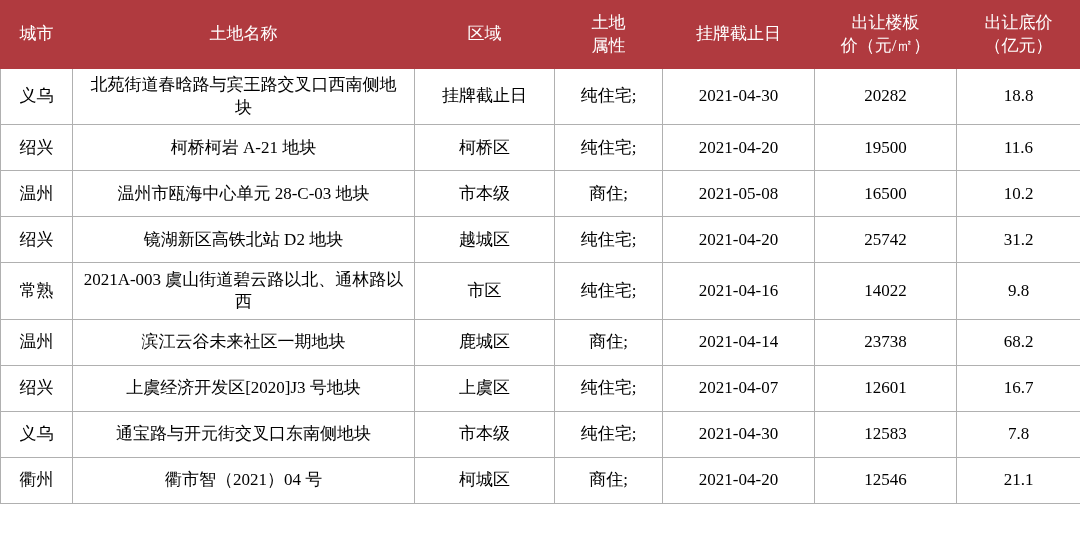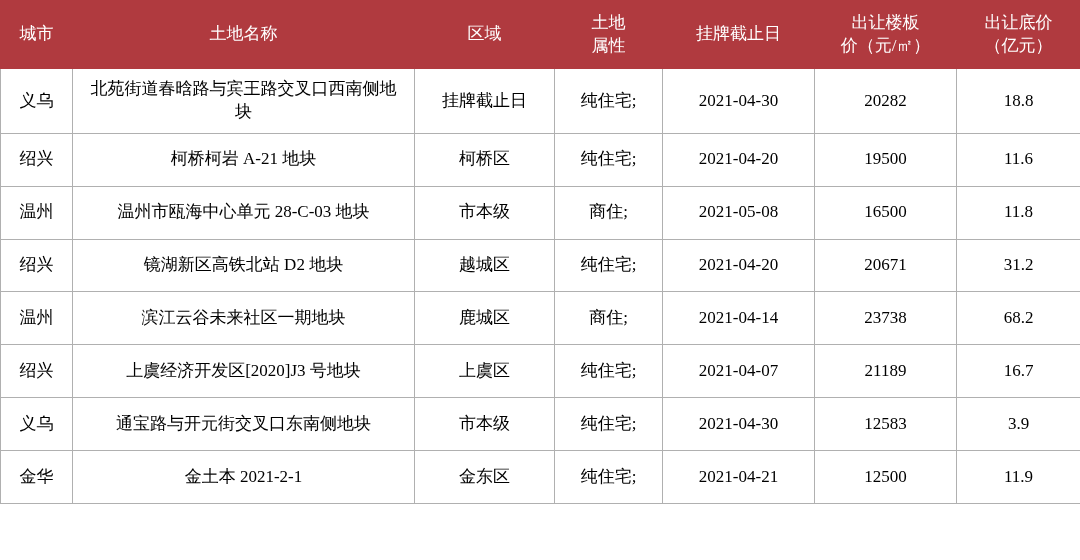--- a/index.html
+++ b/index.html
@@ -109,61 +109,70 @@
       <td>19500</td>
       <td>11.6</td>
     </tr>
     <tr>
       <td>温州</td>
       <td class="cell-name">温州市瓯海中心单元 28-C-03 地块</td>
       <td>市本级</td>
       <td>商住;</td>
       <td>2021-05-08</td>
       <td>16500</td>
-      <td>11.8</td>
+      <td>10.2</td>
     </tr>
     <tr>
       <td>绍兴</td>
       <td class="cell-name">镜湖新区高铁北站 D2 地块</td>
       <td>越城区</td>
       <td>纯住宅;</td>
       <td>2021-04-20</td>
-      <td>20671</td>
+      <td>25742</td>
       <td>31.2</td>
+    </tr>
+    <tr>
+      <td>常熟</td>
+      <td class="cell-name">2021A-003 虞山街道碧云路以北、通林路以西</td>
+      <td>市区</td>
+      <td>纯住宅;</td>
+      <td>2021-04-16</td>
+      <td>14022</td>
+      <td>9.8</td>
     </tr>
     <tr>
       <td>温州</td>
       <td class="cell-name">滨江云谷未来社区一期地块</td>
       <td>鹿城区</td>
       <td>商住;</td>
       <td>2021-04-14</td>
       <td>23738</td>
       <td>68.2</td>
     </tr>
     <tr>
       <td>绍兴</td>
       <td class="cell-name">上虞经济开发区[2020]J3 号地块</td>
       <td>上虞区</td>
       <td>纯住宅;</td>
       <td>2021-04-07</td>
-      <td>21189</td>
+      <td>12601</td>
       <td>16.7</td>
     </tr>
     <tr>
       <td>义乌</td>
       <td class="cell-name">通宝路与开元街交叉口东南侧地块</td>
       <td>市本级</td>
       <td>纯住宅;</td>
       <td>2021-04-30</td>
       <td>12583</td>
-      <td>3.9</td>
+      <td>7.8</td>
     </tr>
     <tr>
-      <td>金华</td>
-      <td class="cell-name">金土本 2021-2-1</td>
-      <td>金东区</td>
-      <td>纯住宅;</td>
-      <td>2021-04-21</td>
-      <td>12500</td>
-      <td>11.9</td>
+      <td>衢州</td>
+      <td class="cell-name">衢市智（2021）04 号</td>
+      <td>柯城区</td>
+      <td>商住;</td>
+      <td>2021-04-20</td>
+      <td>12546</td>
+      <td>21.1</td>
     </tr>
   </tbody>
 </table>
 
 </body></html>

